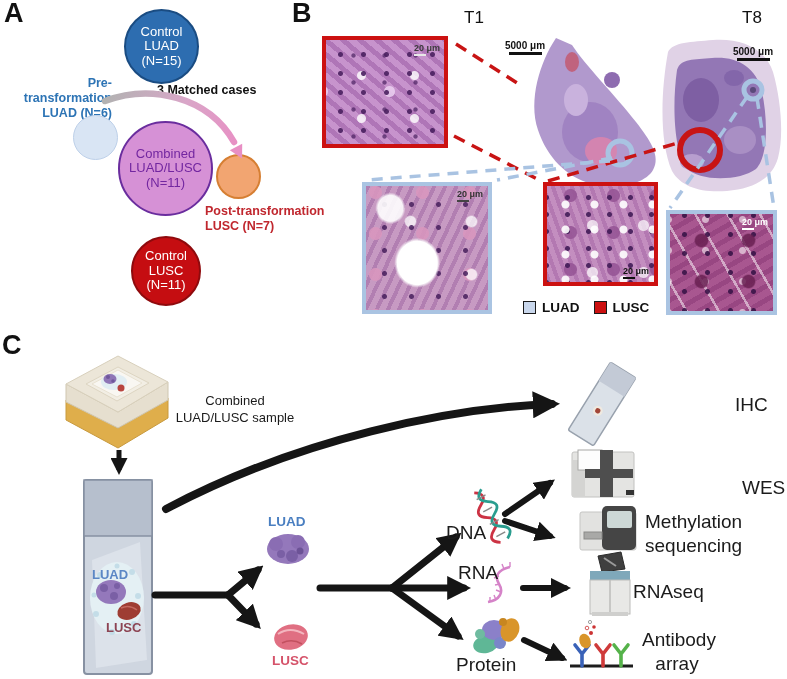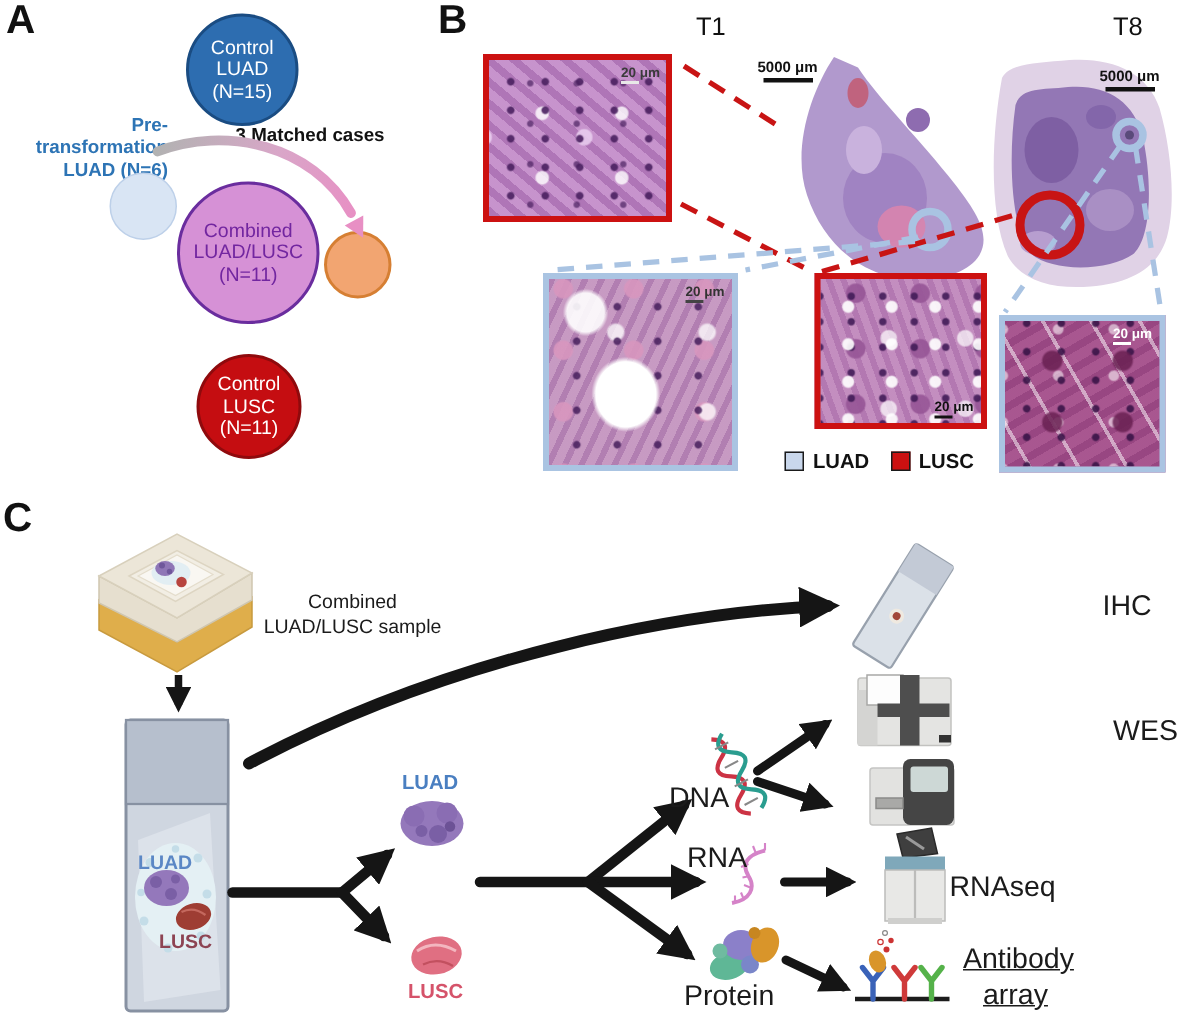--- a/index.html
+++ b/index.html
@@ -281,20 +281,24 @@
   <div class="abs circle" style="left:73px;top:115px;width:45px;height:45px;background:#d9e5f4;border:1.5px solid #bdd0e9;z-index:2;"></div>
 
   <div class="abs circle" style="left:118px;top:121px;width:95px;height:95px;background:#d691d6;border:2.5px solid #6a2d9e;color:#7226a0;font-size:13px;z-index:2;">
     <span>Combined</span>
     <span>LUAD/LUSC</span>
     <span>(N=11)</span>
   </div>
 
   <div class="abs circle" style="left:216px;top:154px;width:45px;height:45px;background:#f2a571;border:2px solid #d67f33;z-index:2;"></div>
 
+  <div class="abs smalltxt" style="left:205px;top:204px;width:120px;text-align:left;color:#c0272e;z-index:2;">
+    <span>Post-transformation</span><br>
+    <span>LUSC (N=7)</span>
+  </div>
 
   <div class="abs circle" style="left:131px;top:236px;width:70px;height:70px;background:#c50d11;border:2px solid #8f0a0d;color:#fff;font-size:13px;z-index:2;">
     <span>Control</span>
     <span>LUSC</span>
     <span>(N=11)</span>
   </div>
 
   <svg class="abs" style="left:0;top:0;z-index:3;pointer-events:none;" width="300" height="330" viewBox="0 0 300 330">
     <defs>
       <linearGradient id="pinkgrad" x1="105" y1="100" x2="237" y2="147" gradientUnits="userSpaceOnUse">
@@ -369,19 +373,23 @@
 
   <div class="abs ctag" style="left:268px;top:514px;color:#4a7fc1;z-index:2;">LUAD</div>
   <div class="abs ctag" style="left:272px;top:653px;color:#d5536a;z-index:2;">LUSC</div>
 
   <div class="abs assay" style="left:446px;top:492px;z-index:2;margin-top:29px;">DNA</div>
   <div class="abs assay" style="left:458px;top:561px;z-index:2;">RNA</div>
   <div class="abs assay" style="left:456px;top:653px;z-index:2;">Protein</div>
 
   <div class="abs assay" style="left:735px;top:393px;z-index:2;">IHC</div>
   <div class="abs assay" style="left:742px;top:476px;z-index:2;">WES</div>
+  <div class="abs assay" style="left:645px;top:510px;z-index:2;">
+    <span>Methylation</span><br>
+    <span>sequencing</span>
+  </div>
   <div class="abs assay" style="left:633px;top:580px;z-index:2;">RNAseq</div>
-  <div class="abs assay" style="left:642px;top:628px;width:70px;text-align:center;z-index:2;text-decoration:underline;">
+  <div class="abs assay" style="left:642px;top:628px;width:70px;text-align:center;z-index:2;">
     <span>Antibody</span><br>
     <span>array</span>
   </div>
 
 </div>
 
 </body></html>

